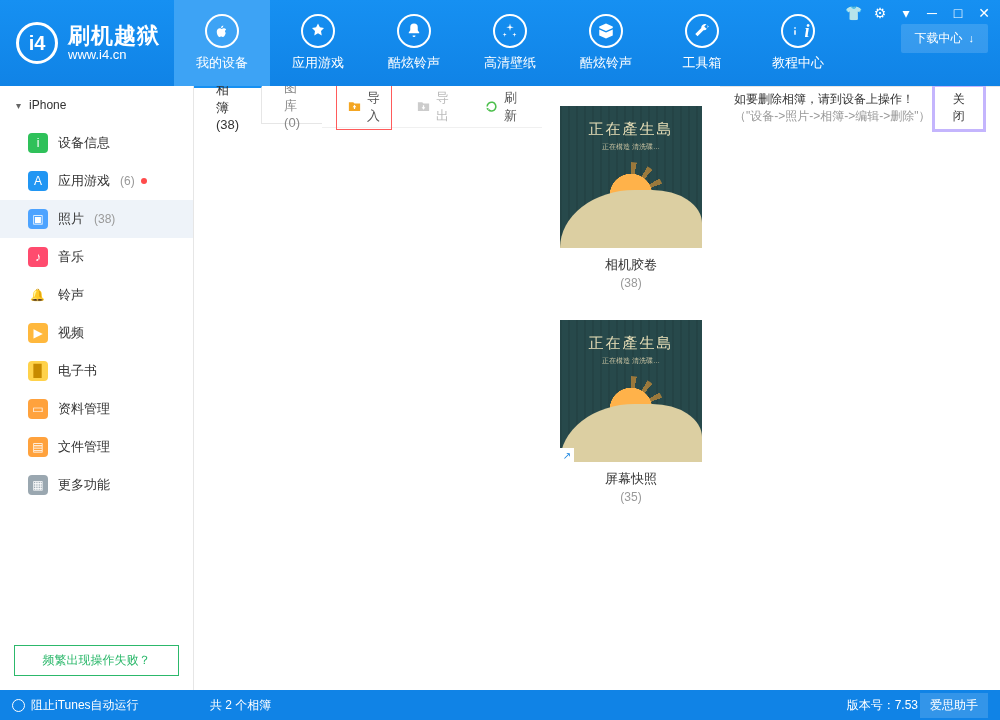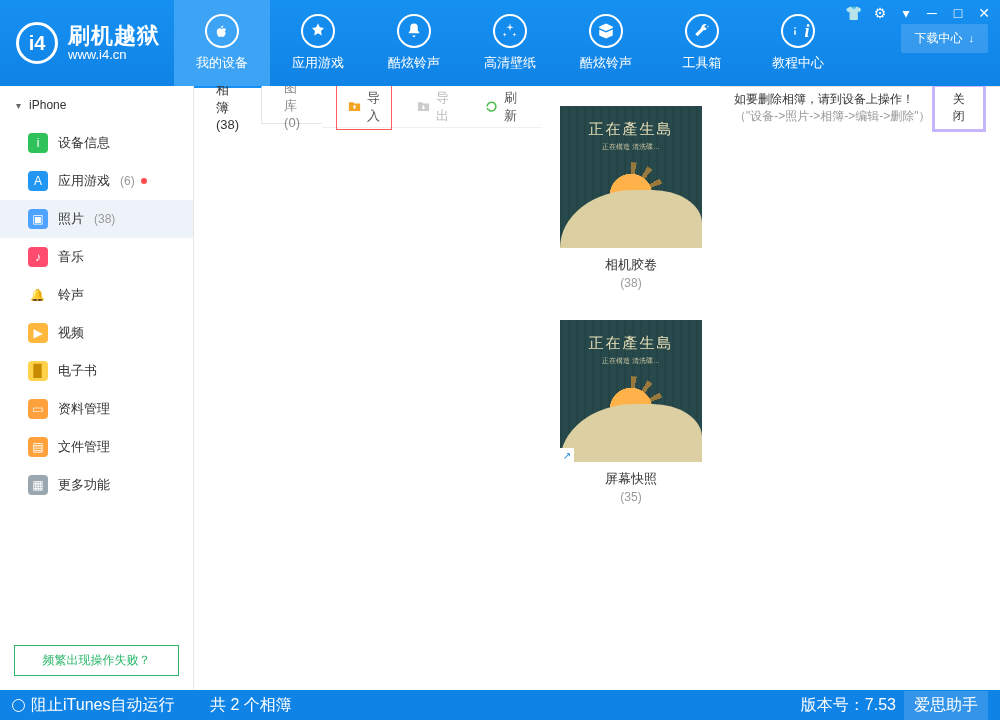--- a/index.html
+++ b/index.html
@@ -56,25 +56,25 @@
 .thumb-hill { position:absolute; bottom:0; left:0; right:0; height:58px; background:#dccfa2; border-radius:90px 60px 0 0 / 70px 40px 0 0; }
 .thumb-stripes { position:absolute; inset:0; background:repeating-linear-gradient(90deg,rgba(0,0,0,.08) 0 2px,transparent 2px 8px); }
 .thumb-corner { position:absolute; left:0; bottom:0; width:14px; height:14px; background:#fff; display:flex; align-items:center; justify-content:center; font-size:10px; color:#1683e0; }
 .album-name { text-align:center; margin-top:8px; font-size:13px; color:#333; }
 .album-count { text-align:center; font-size:12px; color:#999; margin-top:2px; }
 .delete-hint { height:42px; border-top:1px solid #e6e6e6; display:flex; align-items:center; padding:0 14px; font-size:12px; color:#333; justify-content:space-between; }
 .delete-hint .path { color:#999; }
 .btn-close { padding:4px 18px; border:3px solid #c4b5fd; background:#fff; font-size:12px; cursor:pointer; color:#333; }
 
 
-.footer { height:30px; background:#1083e6; color:#fff; display:flex; align-items:center; padding:0 12px; font-size:16px; }
+.footer { height:30px; background:#1083e6; color:#fff; display:flex; align-items:center; padding:0 12px; font-size:12px; }
 .footer-left { display:flex; align-items:center; gap:6px; width:182px; cursor:pointer; }
 .footer-ring { width:13px; height:13px; border:1.6px solid #fff; border-radius:50%; }
 .footer-mid { flex:1; padding-left:16px; }
-.footer-right { display:flex; align-items:center; gap:8px; }
+.footer-right { display:flex; align-items:center; gap:2px; }
 .btn-update { background:rgba(255,255,255,.15); padding:4px 10px; cursor:pointer; }
 </style>
 </head>
 <body>
 
 <div class="header">
   <div class="logo">
     <div class="logo-badge">i4</div>
     <div class="logo-text">
       <span class="logo-title">刷机越狱</span>

